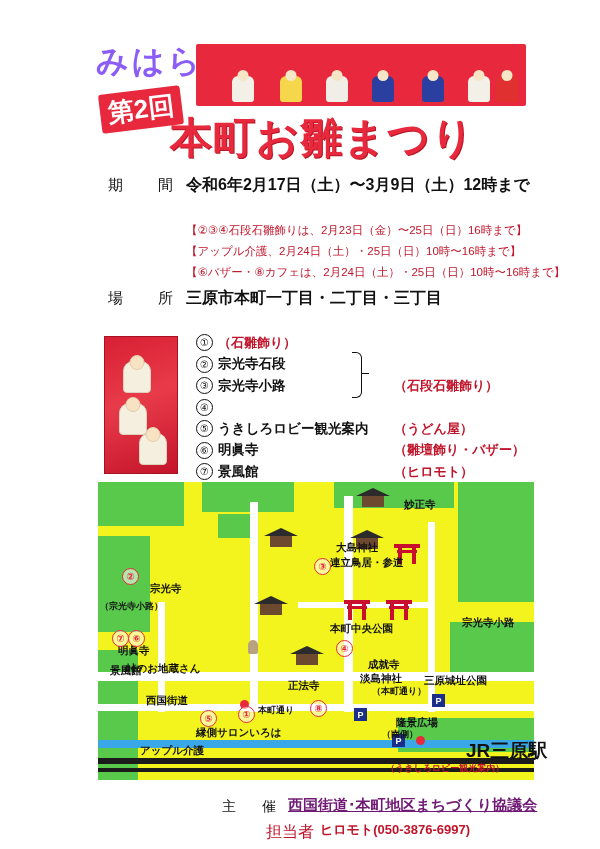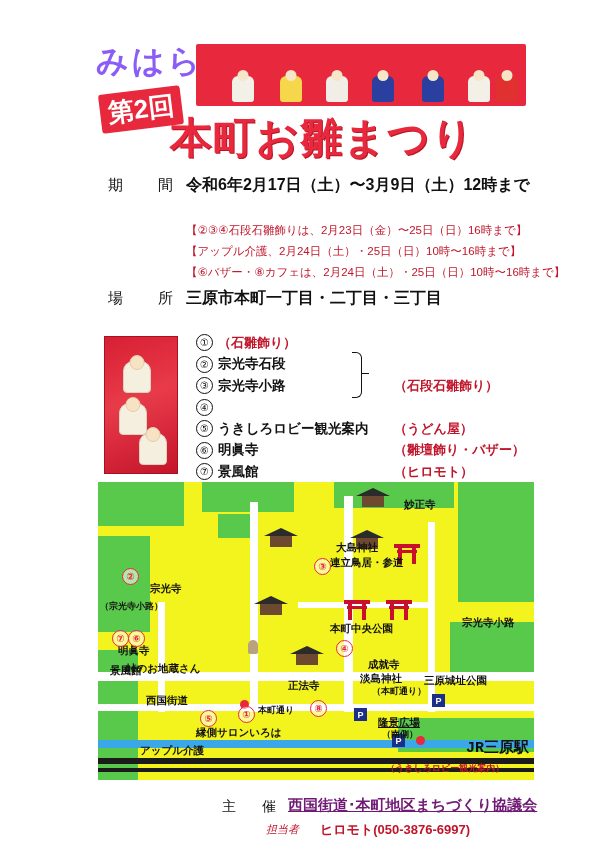--- a/index.html
+++ b/index.html
@@ -151,21 +151,21 @@
   .mapP{
     position:absolute;width:13px;height:13px;background:#1b2f8a;color:#fff;
     font-size:9px;font-weight:bold;display:flex;align-items:center;justify-content:center;
   }
   .dot-red{position:absolute;width:9px;height:9px;background:#e8283c;border-radius:50%;}
   .jizou{position:absolute;width:10px;height:14px;background:#b9a27e;border-radius:5px 5px 2px 2px;}
 
   
   .shusai-label{position:absolute;left:222px;top:798px;font-size:14px;letter-spacing:6px;}
   .shusai-value{position:absolute;left:288px;top:796px;font-size:15px;font-weight:bold;color:#701a75;text-decoration:underline;}
-  .tanto-label{position:absolute;left:266px;top:822px;font-size:11px;color:#c0152a;font-style:italic;}
+  .tanto-label{position:absolute;left:266px;top:822px;font-size:16px;color:#c0152a;}
   .tanto-value{position:absolute;left:320px;top:821px;font-size:13px;font-weight:bold;color:#c0152a;}
 </style>
 </head>
 <body>
 
 <div class="page">
 
   <div class="banner">
     <span class="doll d1"></span>
     <span class="doll d2"></span>
@@ -302,23 +302,23 @@
   <div class="maplabel" style="left:126px;top:662px;">峠のお地蔵さん</div>
   <div class="maplabel" style="left:368px;top:658px;">成就寺</div>
   <div class="maplabel" style="left:360px;top:672px;">淡島神社</div>
   <div class="maplabel" style="left:288px;top:679px;">正法寺</div>
   <div class="maplabel" style="left:146px;top:694px;">西国街道</div>
   <div class="maplabel sm" style="left:372px;top:685px;">（本町通り）</div>
   <div class="maplabel sm" style="left:258px;top:704px;">本町通り</div>
   <div class="maplabel" style="left:424px;top:674px;">三原城址公園</div>
   <div class="maplabel" style="left:140px;top:744px;">アップル介護</div>
   <div class="maplabel" style="left:196px;top:726px;">縁側サロンいろは</div>
-  <div class="maplabel" style="left:378px;top:716px;text-decoration:underline;">隆景広場</div>
+  <div class="maplabel" style="left:396px;top:716px;">隆景広場</div>
   <div class="maplabel sm" style="left:382px;top:728px;">（南側）</div>
-  <div class="maplabel" style="left:466px;top:738px;font-size:15px;font-family:Liberation Mono, monospace;">JR三原駅</div>
+  <div class="maplabel" style="left:466px;top:738px;font-size:19px;">JR三原駅</div>
   <div class="maplabel sm red" style="left:386px;top:762px;">（うきしろロビー観光案内）</div>
 
   <div class="mapnum" style="left:122px;top:568px;">②</div>
   <div class="mapnum" style="left:112px;top:630px;">⑦</div>
   <div class="mapnum" style="left:128px;top:630px;">⑥</div>
   <div class="mapnum" style="left:314px;top:558px;">③</div>
   <div class="mapnum" style="left:336px;top:640px;">④</div>
   <div class="mapnum" style="left:200px;top:710px;">⑤</div>
   <div class="mapnum" style="left:238px;top:706px;">①</div>
   <div class="mapnum" style="left:310px;top:700px;">⑧</div>

